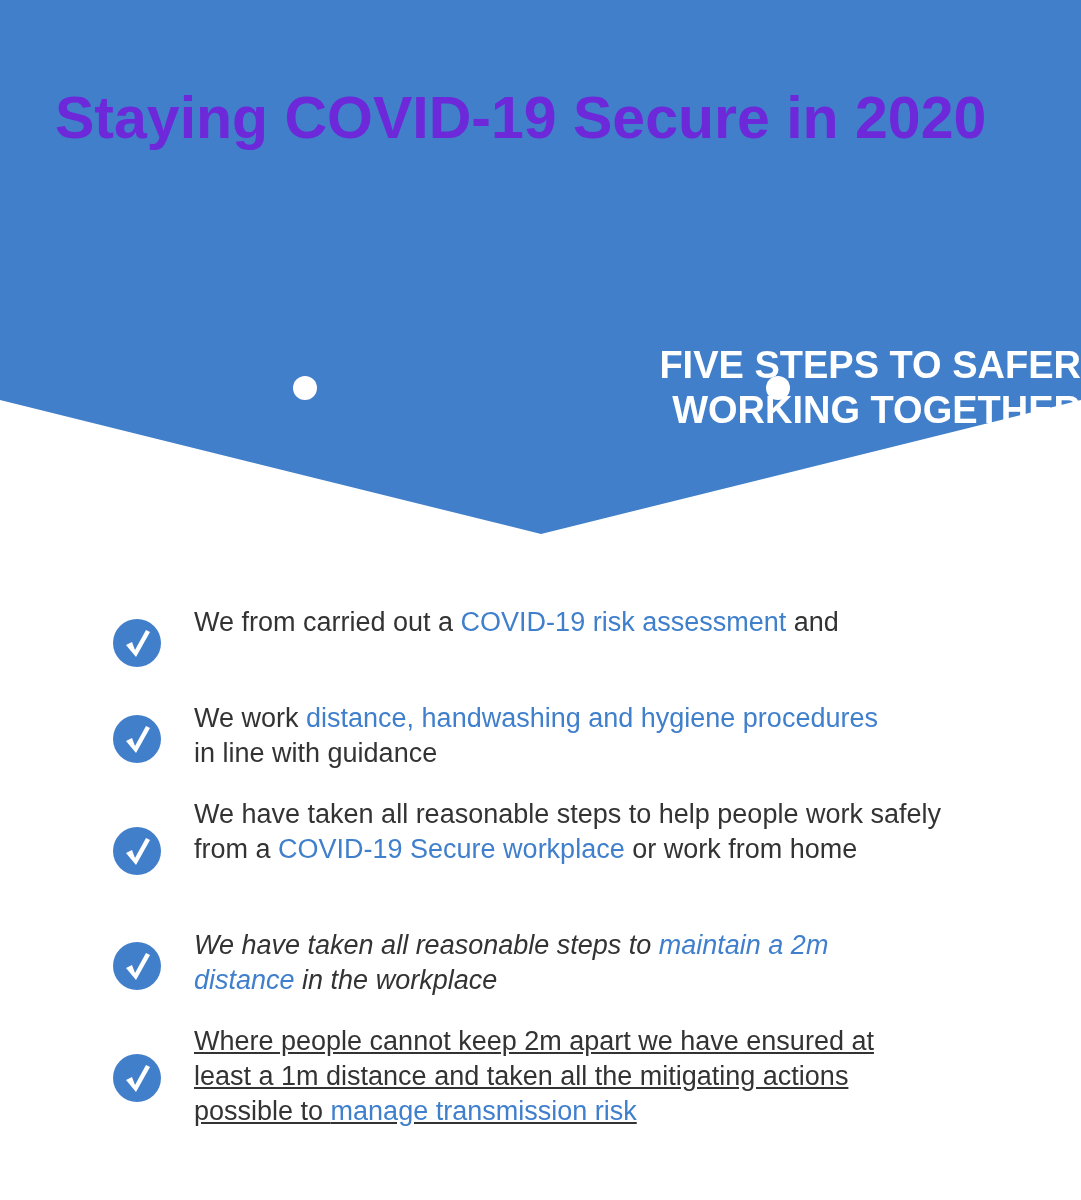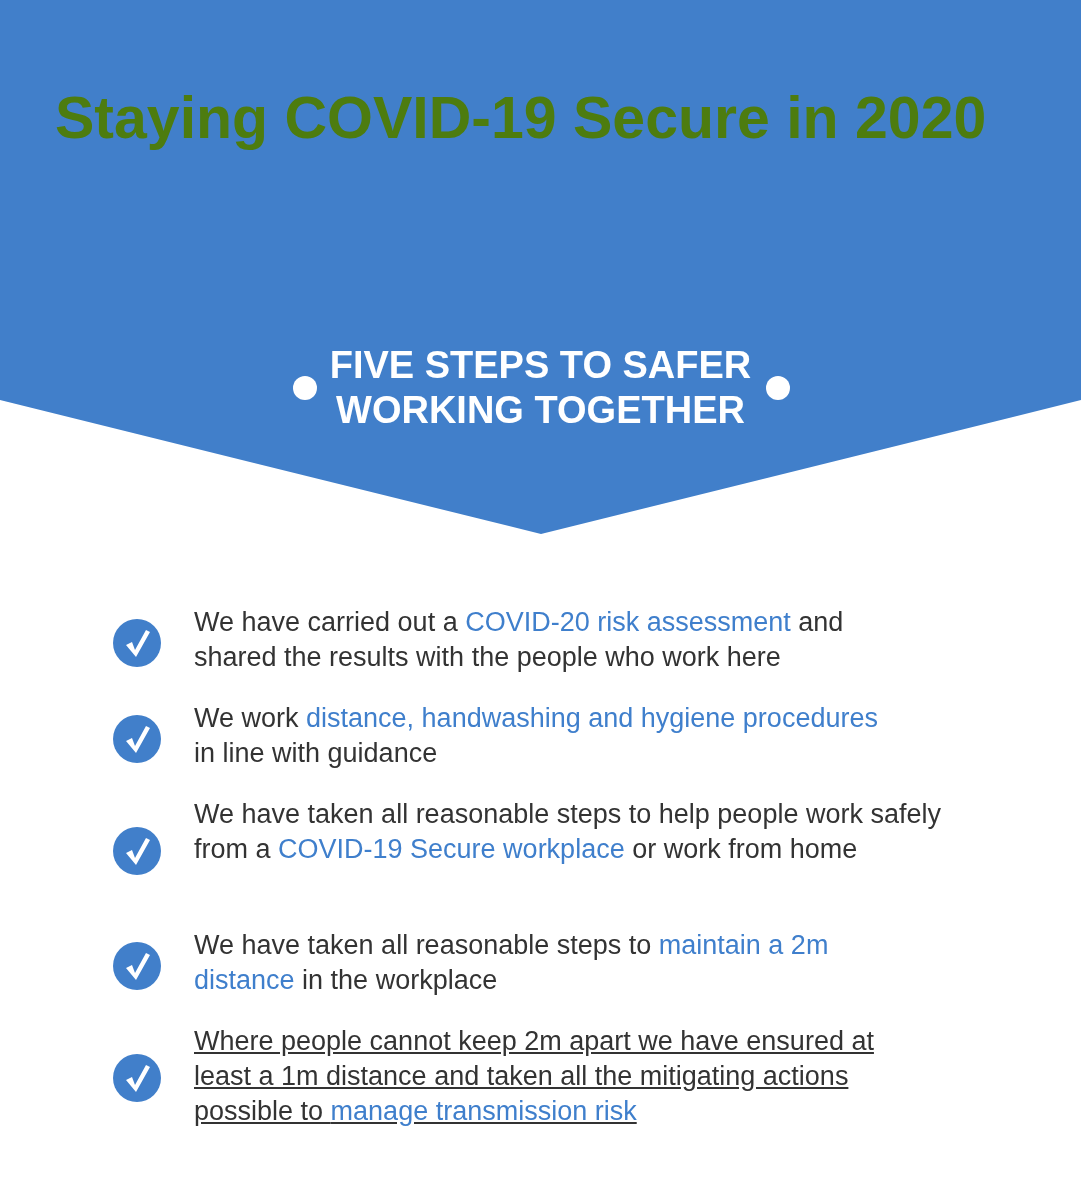--- a/index.html
+++ b/index.html
@@ -4,29 +4,29 @@
 <style>
   html, body { margin: 0; padding: 0; }
   body {
     width: 1081px; height: 1200px; background: #ffffff; position: relative; overflow: hidden;
     font-family: "Liberation Sans", sans-serif;
   }
   .banner { position: absolute; left: 0; top: 0; width: 1081px; height: 540px; }
   .banner svg { position: absolute; left: 0; top: 0; }
   .title {
     position: absolute; left: 55px; top: 82px; margin: 0;
-    color: #4d7c0f; font-weight: bold; font-size: 59px; line-height: 72px; letter-spacing: 0px;
+    color: #6d28d9; font-weight: bold; font-size: 59px; line-height: 72px; letter-spacing: 0px;
     white-space: nowrap;
   }
   .subtitle {
     position: absolute; left: 56px; top: 178px; width: 960px; margin: 0;
     color: #ffffff; font-size: 35px; line-height: 46px;
   }
   .steps-heading {
-    position: absolute; left: 0; top: 343px; width: 1081px; text-align: center;
+    position: absolute; left: 0; top: 343px; width: 1081px; text-align: right;
     color: #ffffff; font-weight: bold; font-size: 38px; line-height: 45px; margin: 0;
   }
   .dot { position: absolute; width: 24px; height: 24px; border-radius: 50%; background: #ffffff; top: 376px; }
   .dot.left { left: 293px; }
   .dot.right { left: 766px; }
   .list { position: absolute; left: 0; top: 605px; width: 1081px; margin: 0; padding: 0; list-style: none; }
   .item { position: absolute; left: 0; width: 1081px; }
   .check {
     position: absolute; left: 113px; width: 48px; height: 48px;
   }
@@ -52,21 +52,21 @@
   </h2>
 </div>
 
 <ul class="list">
 
   <li class="item" style="top:0px;">
     <svg class="check" style="top:14px;" viewBox="0 0 48 48">
       <circle cx="24" cy="24" r="24" fill="#417FCA"></circle>
       <path d="M13 26 L19 23 L22 31 L33 11 L37 13 L23 38 Z" fill="#ffffff"></path>
     </svg>
-    <p class="item-text"><span>We have carried out a </span><span class="link">COVID-20 risk assessment</span><span> and</span><br><span>shared the results with the people who work here</span></p>
+    <p class="item-text"><span>We from carried out a </span><span class="link">COVID-19 risk assessment</span><span> and</span><br></p>
   </li>
 
   <li class="item" style="top:96px;">
     <svg class="check" style="top:14px;" viewBox="0 0 48 48">
       <circle cx="24" cy="24" r="24" fill="#417FCA"></circle>
       <path d="M13 26 L19 23 L22 31 L33 11 L37 13 L23 38 Z" fill="#ffffff"></path>
     </svg>
     <p class="item-text"><span>We work </span><span class="link">distance, handwashing and hygiene procedures</span><br><span>in line with guidance</span></p>
   </li>
 
@@ -76,21 +76,21 @@
       <path d="M13 26 L19 23 L22 31 L33 11 L37 13 L23 38 Z" fill="#ffffff"></path>
     </svg>
     <p class="item-text"><span>We have taken all reasonable steps to help people work safely from a </span><span class="link">COVID-19 Secure workplace</span><span> or work from home</span></p>
   </li>
 
   <li class="item" style="top:323px;">
     <svg class="check" style="top:14px;" viewBox="0 0 48 48">
       <circle cx="24" cy="24" r="24" fill="#417FCA"></circle>
       <path d="M13 26 L19 23 L22 31 L33 11 L37 13 L23 38 Z" fill="#ffffff"></path>
     </svg>
-    <p class="item-text" style="width:700px;"><span>We have taken all reasonable steps to </span><span class="link">maintain a 2m distance</span><span> in the workplace</span></p>
+    <p class="item-text" style="width:700px;font-style:italic;"><span>We have taken all reasonable steps to </span><span class="link">maintain a 2m distance</span><span> in the workplace</span></p>
   </li>
 
   <li class="item" style="top:419px;">
     <svg class="check" style="top:30px;" viewBox="0 0 48 48">
       <circle cx="24" cy="24" r="24" fill="#417FCA"></circle>
       <path d="M13 26 L19 23 L22 31 L33 11 L37 13 L23 38 Z" fill="#ffffff"></path>
     </svg>
     <p class="item-text" style="width:740px;text-decoration:underline;"><span>Where people cannot keep 2m apart we have ensured at least a 1m distance and taken all the mitigating actions possible to </span><span class="link">manage transmission risk</span><span></span></p>
   </li>
 

